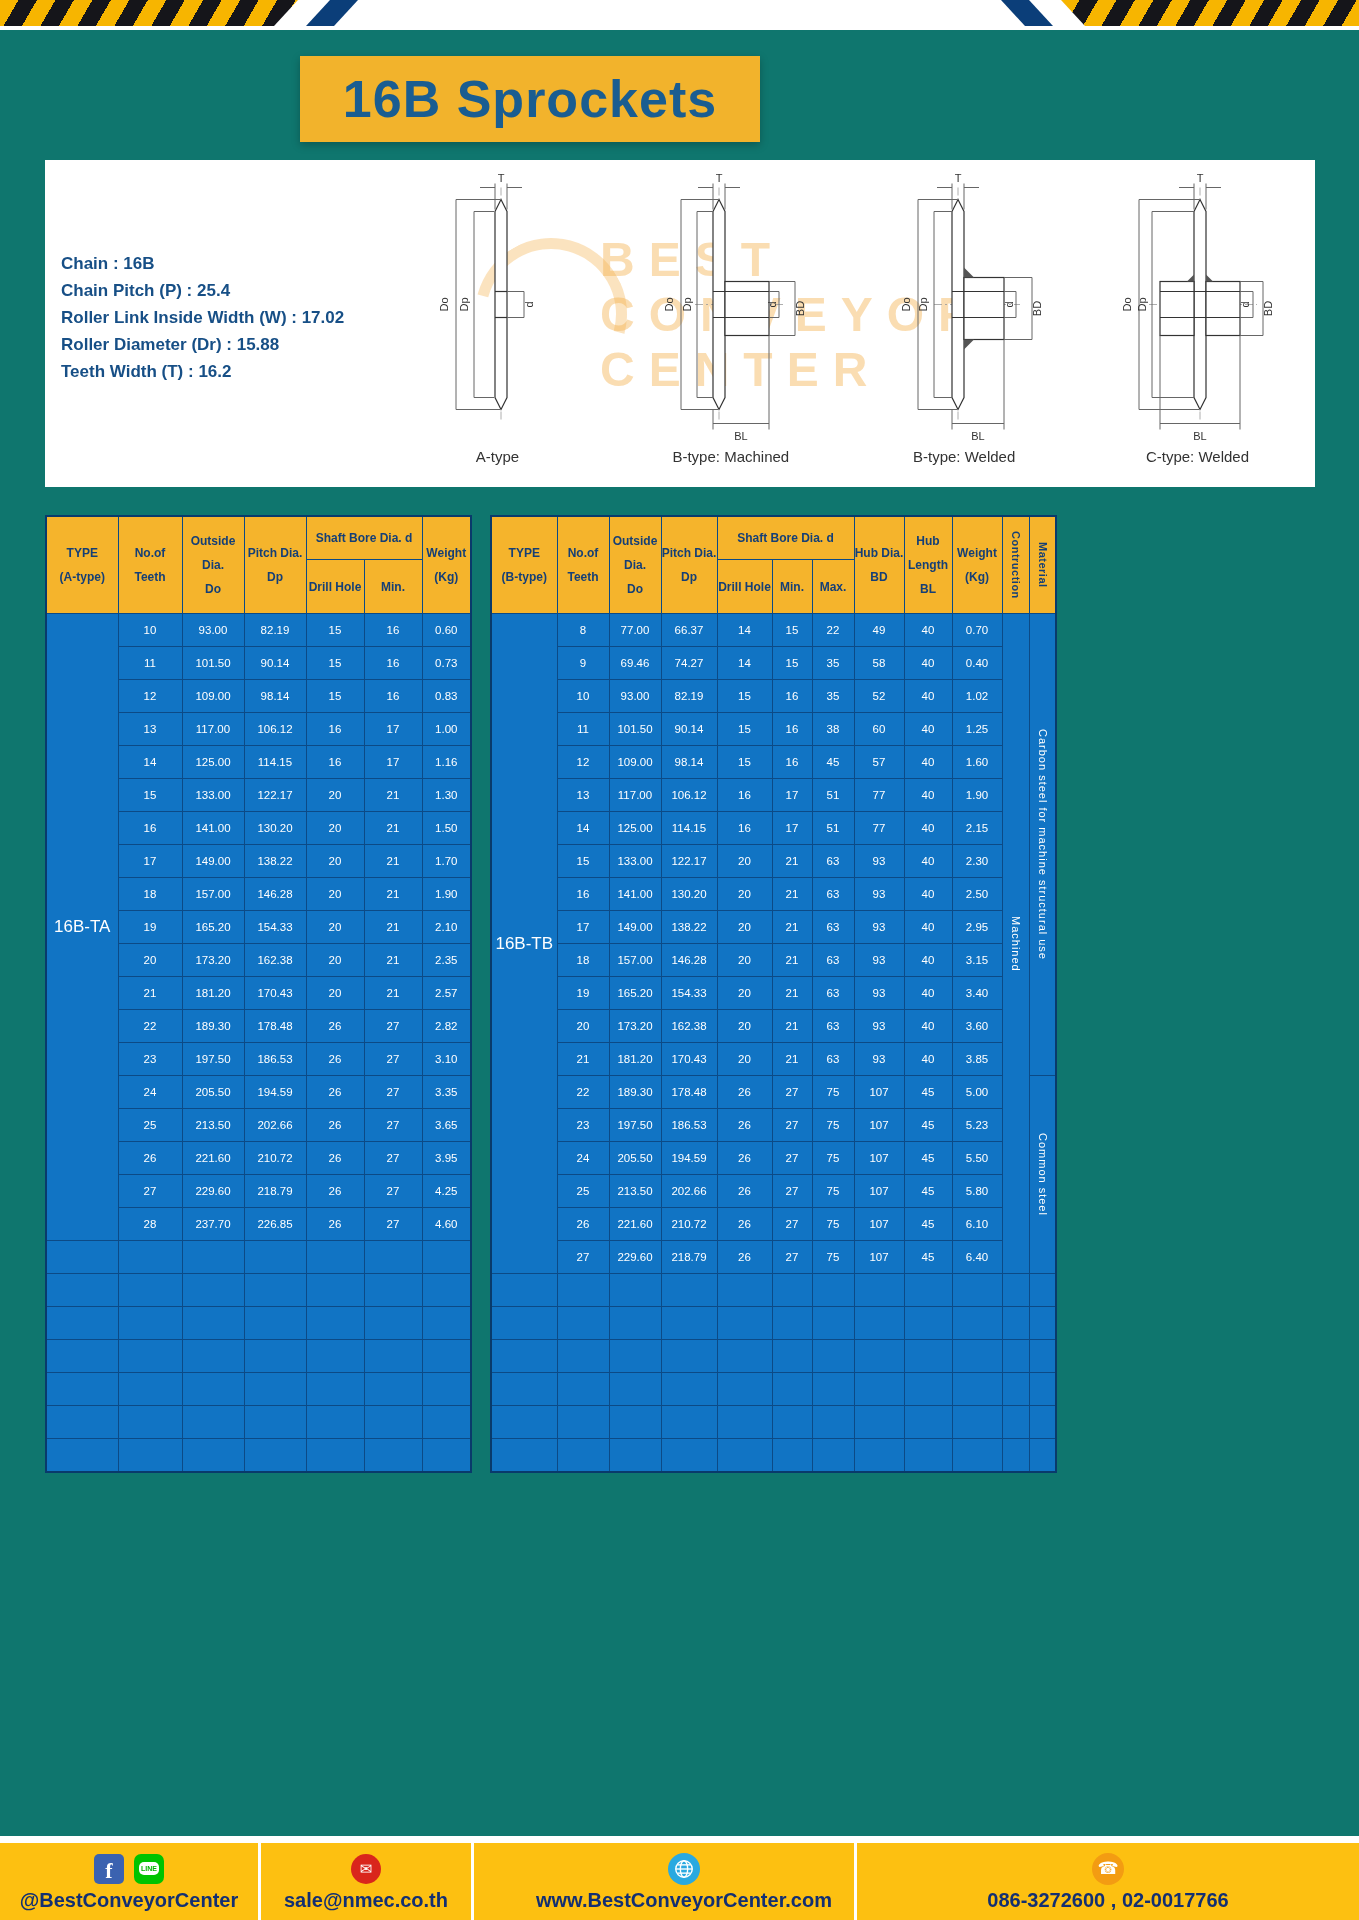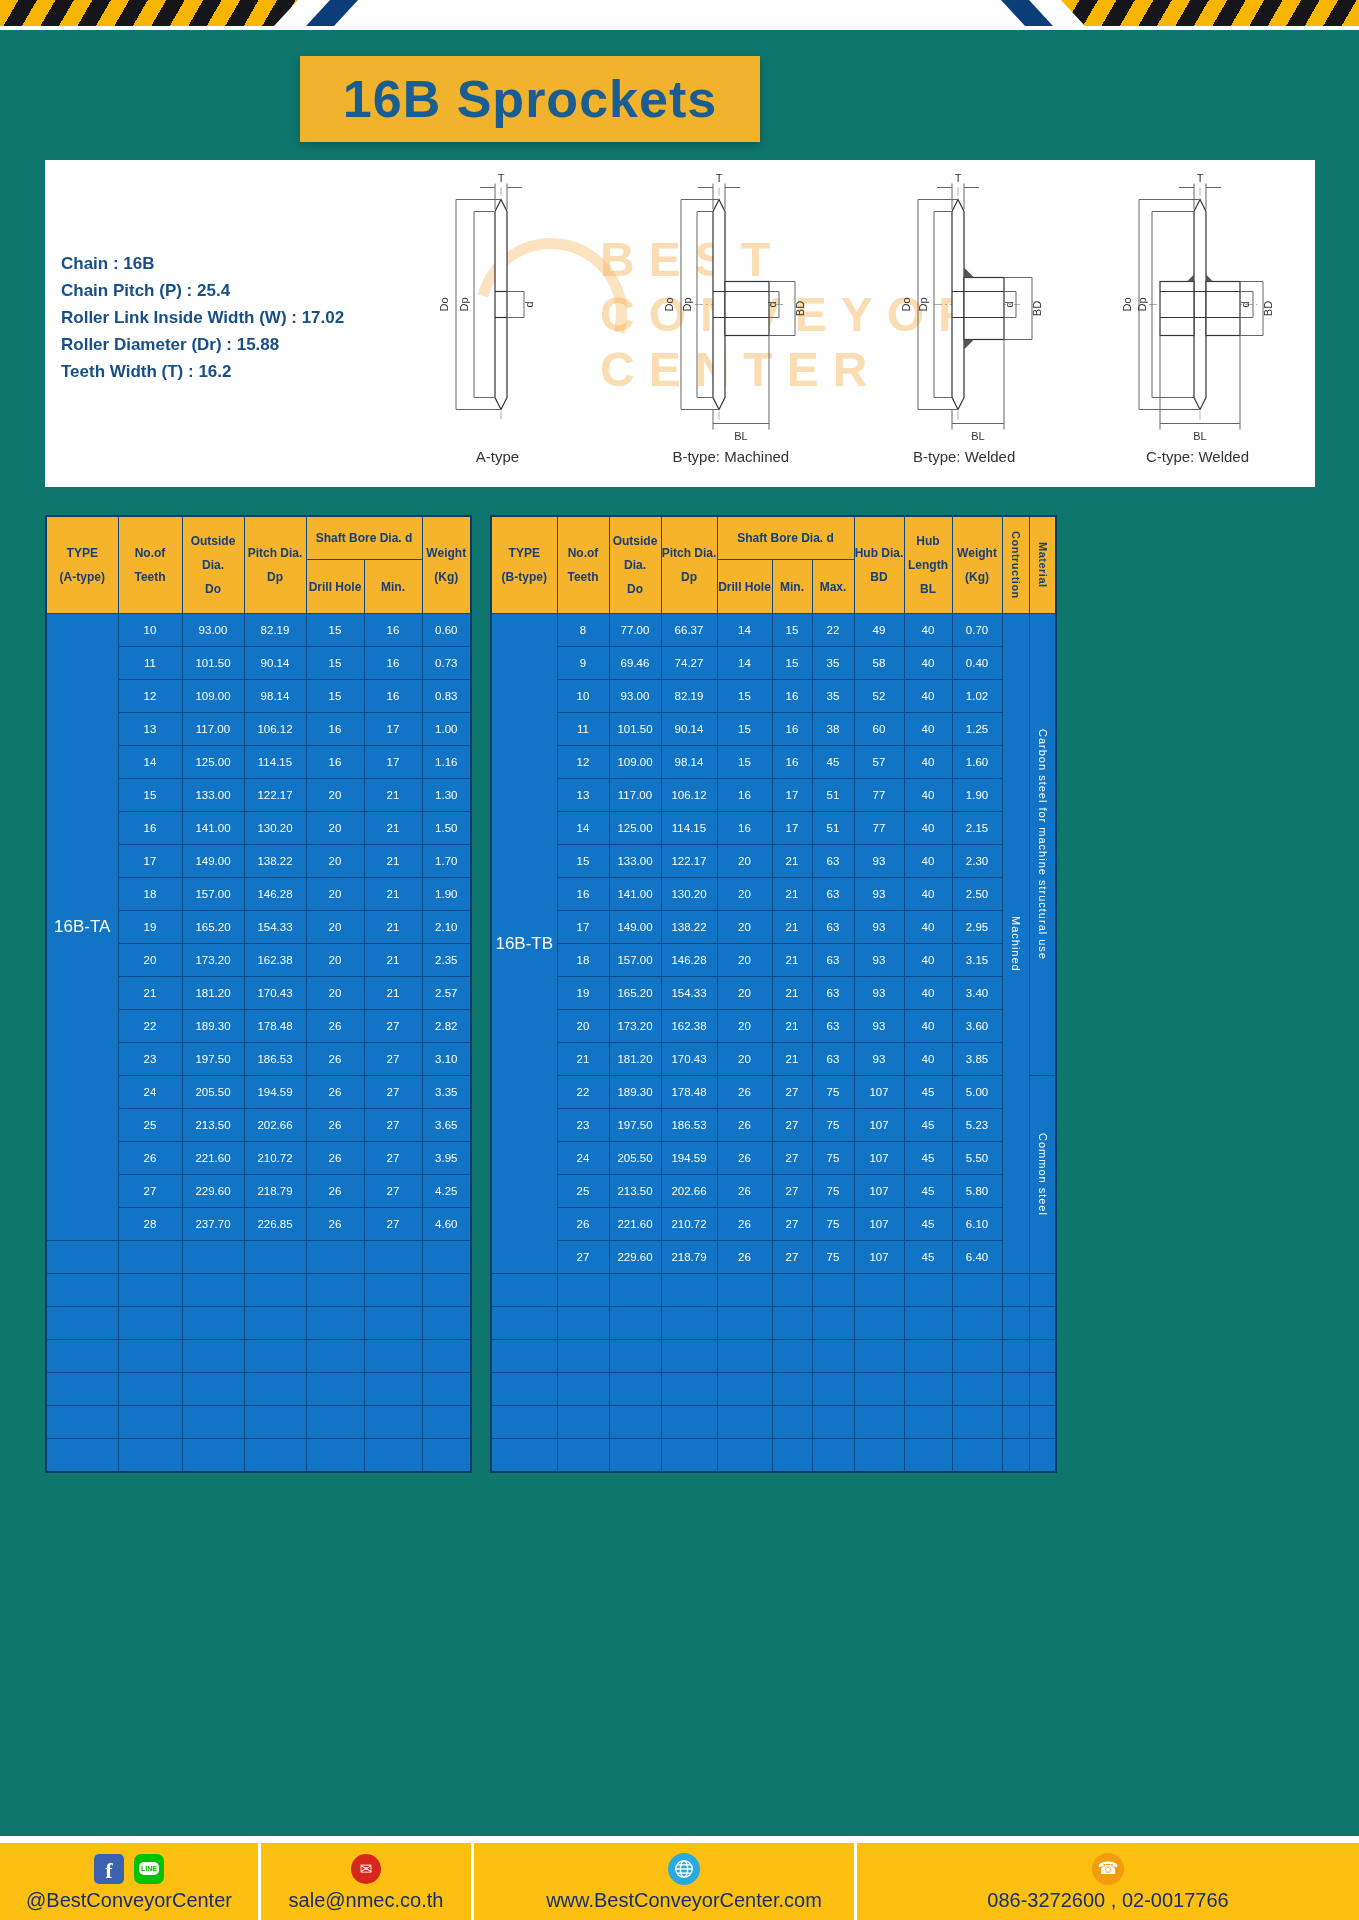--- a/index.html
+++ b/index.html
@@ -56,21 +56,21 @@
   th.vert-th{writing-mode:vertical-rl;line-height:1.15;letter-spacing:.5px;font-size:11px;white-space:normal;}
   td.vert-cell{writing-mode:vertical-rl;font-size:11px;letter-spacing:1px;line-height:1.15;}
   td.type-cell{font-size:17px;}
 
   
   .footer-white{position:absolute;left:0;top:1836px;width:100%;height:7px;background:#ffffff;}
   .footer{position:absolute;left:0;top:1843px;width:100%;height:77px;background:#fdc011;display:flex;}
   .footer-sep{width:3px;background:#ffffff;height:100%;flex:0 0 auto;}
   .footer-section{display:flex;flex-direction:column;align-items:center;justify-content:center;gap:3px;}
   .fs1{width:258px;} .fs2{width:210px;} .fs3{width:340px;margin-left:40px;} .fs4{flex:1;}
-  .footer-text{font-size:20px;font-weight:normal;color:#132f72;white-space:nowrap;}
+  .footer-text{font-size:20px;font-weight:bold;color:#132f72;white-space:nowrap;}
   .icons-row{display:flex;gap:10px;align-items:center;height:34px;}
   .icon-fb{width:30px;height:30px;background:#3b62b0;border-radius:5px;color:#fff;font-weight:bold;
            font-size:22px;display:flex;align-items:flex-end;justify-content:center;line-height:26px;
            font-family:"Liberation Serif",serif;}
   .icon-line{width:30px;height:30px;background:#00c300;border-radius:7px;display:flex;align-items:center;justify-content:center;}
   .icon-line .line-bubble{background:#fff;border-radius:5px;padding:3px 2px;font-size:7px;font-weight:bold;color:#00b300;}
   .icon-mail{width:30px;height:30px;background:#d9261c;border-radius:50%;color:#fff;font-size:15px;
              display:flex;align-items:center;justify-content:center;}
   .icon-globe{width:32px;height:32px;border-radius:50%;background:#2aa9e0;display:flex;align-items:center;justify-content:center;}
   .icon-phone{width:32px;height:32px;border-radius:50%;background:#f39c12;color:#fff;font-size:17px;

